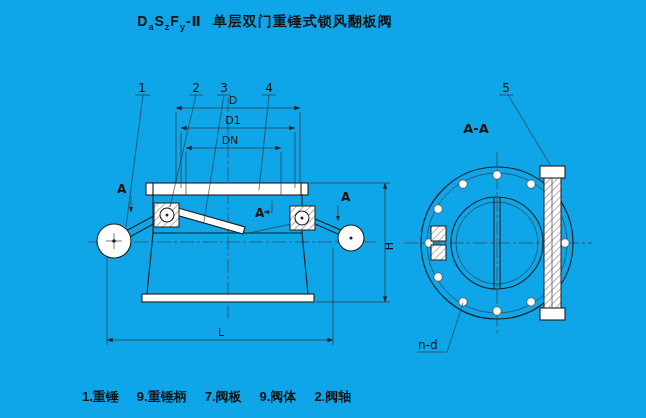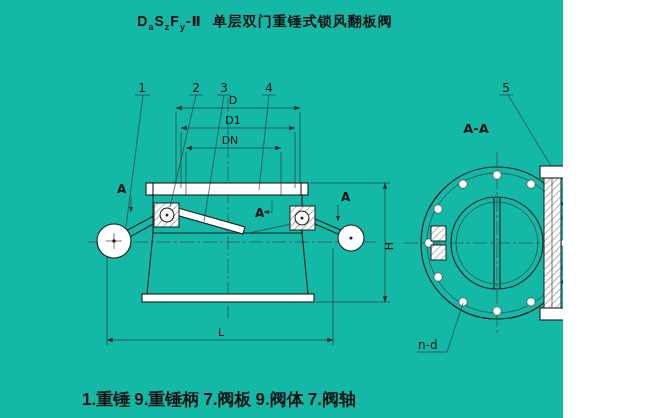--- a/index.html
+++ b/index.html
@@ -1,23 +1,23 @@
 <!DOCTYPE html>
 <html><head>
 <meta charset="utf-8">
 <style>
   html,body{margin:0;padding:0;background:#fff;}
-  .canvas{position:relative;width:563px;height:418px;background:#14b8a6;overflow:hidden;
+  .canvas{position:relative;width:646px;height:418px;background:#0ea5e9;overflow:hidden;
           font-family:"Liberation Sans","DejaVu Sans",sans-serif;}
   .title{position:absolute;top:13px;left:10px;width:510px;text-align:center;
          font-size:14px;font-weight:bold;color:#111;letter-spacing:1px;}
   .title sub{font-size:9px;}
   .title .tname{margin-left:6px;}
-  .legend{position:absolute;left:82px;top:388px;display:flex;gap:4px;
-          font-size:17px;font-weight:bold;color:#111;}
+  .legend{position:absolute;left:82px;top:388px;display:flex;gap:18px;
+          font-size:13px;font-weight:bold;color:#111;}
   svg{position:absolute;top:0;left:0;}
   .ln{stroke:#1e1e1e;stroke-width:1.1;fill:none;stroke-linecap:square;}
   .thin{stroke:#333;stroke-width:0.65;fill:none;}
   .cl{stroke:#444;stroke-width:0.7;fill:none;stroke-dasharray:14 3 3 3;}
   .dim{stroke:#333;stroke-width:0.7;fill:none;}
   .hatched{fill:url(#hatch);stroke:#1e1e1e;stroke-width:1;}
   .wfill{fill:#fff;}
   text.lbl{font:11px "DejaVu Sans",sans-serif;fill:#111;}
   text.num{font:12px "DejaVu Sans",sans-serif;fill:#111;}
   text.secA{font:bold 12px "DejaVu Sans",sans-serif;fill:#111;}
@@ -150,16 +150,16 @@
       <text class="num" x="418" y="349">n-d</text>
       <path class="thin" d="M417,352 H447 L463,303"></path>
     </g>
   </svg>
 
   <div class="legend">
     <span>1.重锤</span>
     <span>9.重锤柄</span>
     <span>7.阀板</span>
     <span>9.阀体</span>
-    <span>7.阀轴</span>
+    <span>2.阀轴</span>
   </div>
 
 </div>
 
 </body></html>

